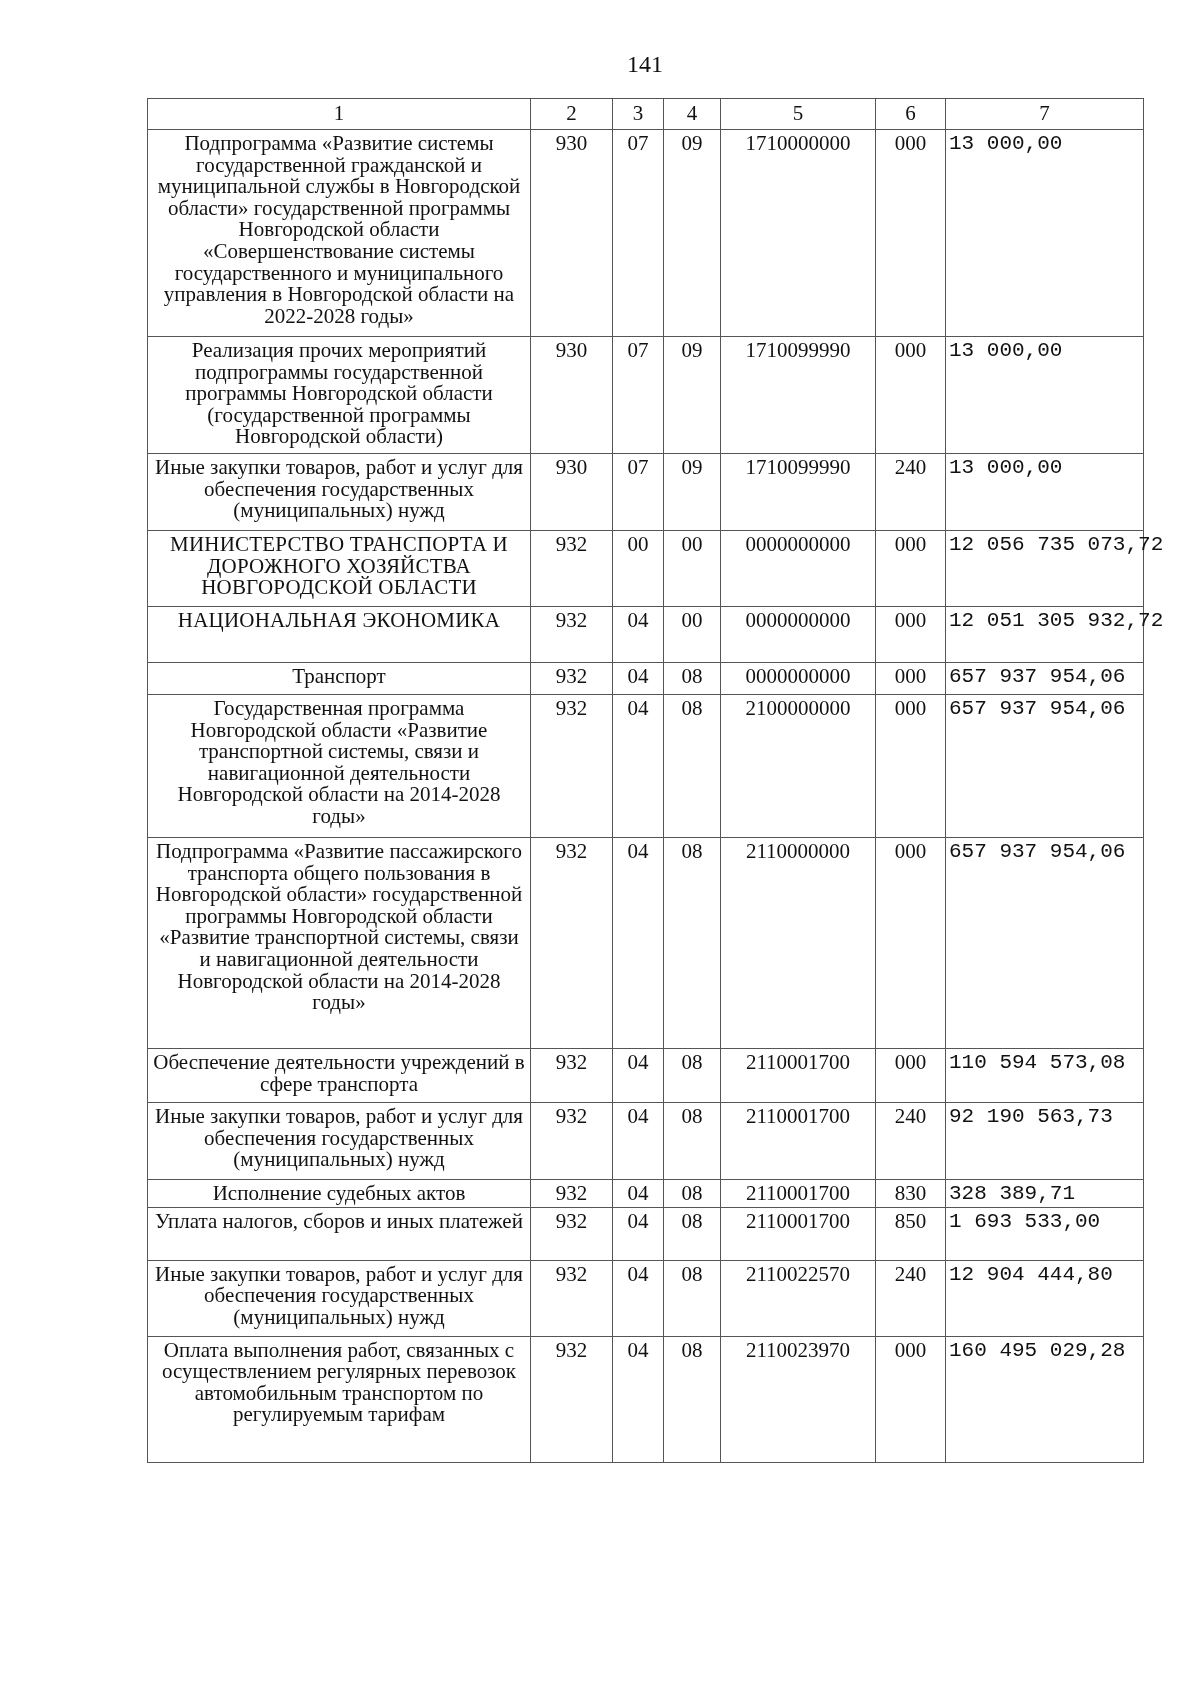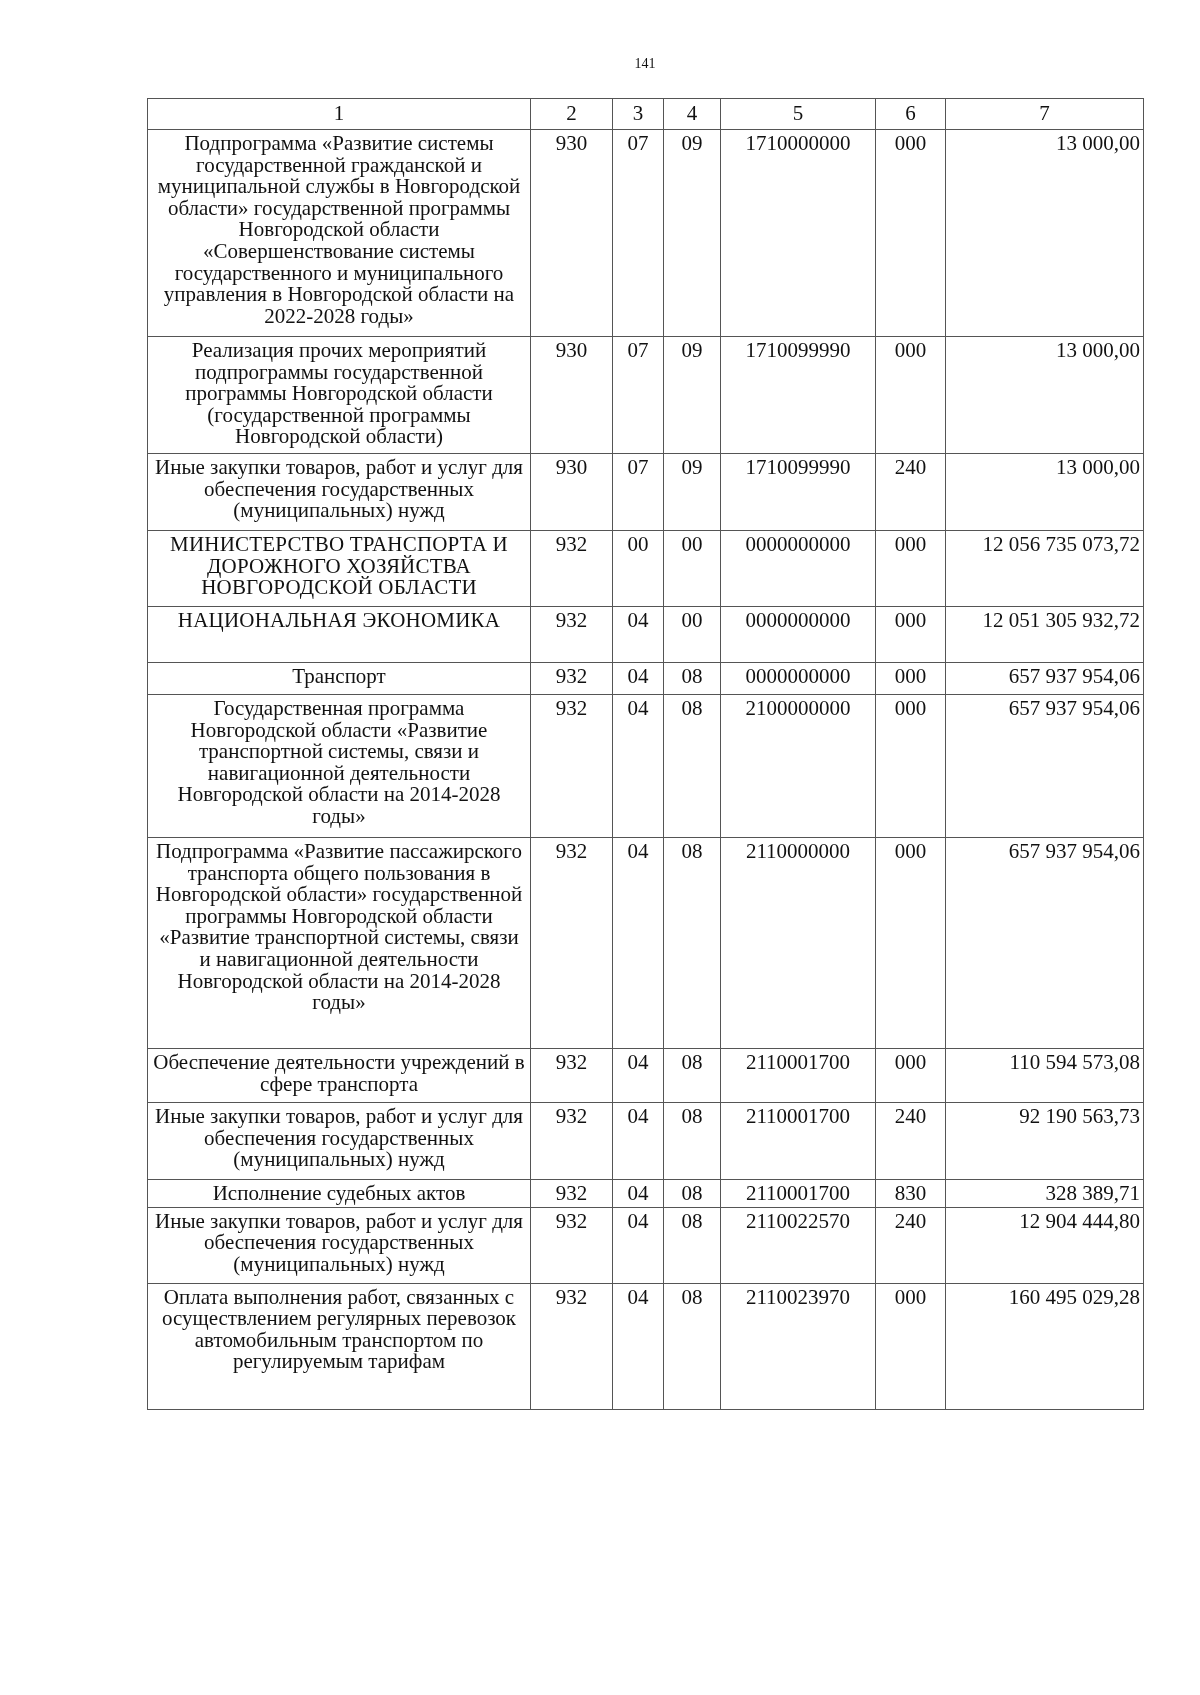--- a/index.html
+++ b/index.html
@@ -3,21 +3,21 @@
   <meta charset="utf-8">
   <style>
     html, body { margin: 0; padding: 0; background: #ffffff; }
     body {
       width: 1200px; height: 1695px; position: relative; overflow: hidden;
       font-family: "Liberation Serif", "DejaVu Serif", serif;
       color: #111111;
     }
     .page-number {
       position: absolute; top: 52px; left: 147px; width: 996px;
-      text-align: center; font-size: 14px; line-height: 24px;
+      text-align: center; font-size: 24px; line-height: 24px;
     }
     table.budget {
       position: absolute; top: 98px; left: 147px;
       width: 996px; border-collapse: collapse; table-layout: fixed;
       font-size: 21px; line-height: 21.6px;
     }
     table.budget col.c1 { width: 383px; }
     table.budget col.c2 { width: 82px; }
     table.budget col.c3 { width: 51px; }
     table.budget col.c4 { width: 57px; }
@@ -26,21 +26,21 @@
     table.budget col.c7 { width: 198px; }
     table.budget td, table.budget th {
       border: 1px solid #555555;
       vertical-align: top;
       padding: 3px 3px 2px 3px;
       font-weight: normal;
     }
     table.budget th { text-align: center; height: 24px; padding: 4px 2px 2px 2px; }
     td.name { text-align: center; padding-left: 4px; }
     td.num { text-align: center; }
-    td.sum { text-align: right; padding-right: 4px; white-space: nowrap; }
+    td.sum { padding-right: 4px; white-space: nowrap; font-family: Liberation Mono, monospace; }
     td.name.caps { letter-spacing: 0.2px; }
   </style>
 </head>
 <body>
 
 <div class="page-number">141</div>
 
 <table class="budget">
   <colgroup>
     <col class="c1">
@@ -155,20 +155,29 @@
     </tr>
     <tr style="height:27px">
       <td class="name">Исполнение судебных актов</td>
       <td class="num">932</td>
       <td class="num">04</td>
       <td class="num">08</td>
       <td class="num">2110001700</td>
       <td class="num">830</td>
       <td class="sum">328 389,71</td>
     </tr>
+    <tr style="height:53px">
+      <td class="name">Уплата налогов, сборов и иных платежей</td>
+      <td class="num">932</td>
+      <td class="num">04</td>
+      <td class="num">08</td>
+      <td class="num">2110001700</td>
+      <td class="num">850</td>
+      <td class="sum">1 693 533,00</td>
+    </tr>
     <tr style="height:76px">
       <td class="name">Иные закупки товаров, работ и услуг для обеспечения государственных (муниципальных) нужд</td>
       <td class="num">932</td>
       <td class="num">04</td>
       <td class="num">08</td>
       <td class="num">2110022570</td>
       <td class="num">240</td>
       <td class="sum">12 904 444,80</td>
     </tr>
     <tr style="height:126px">

